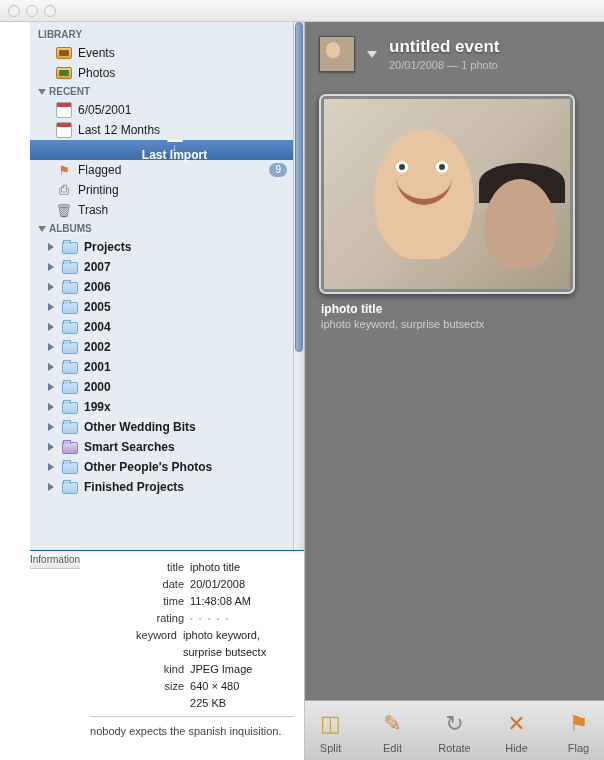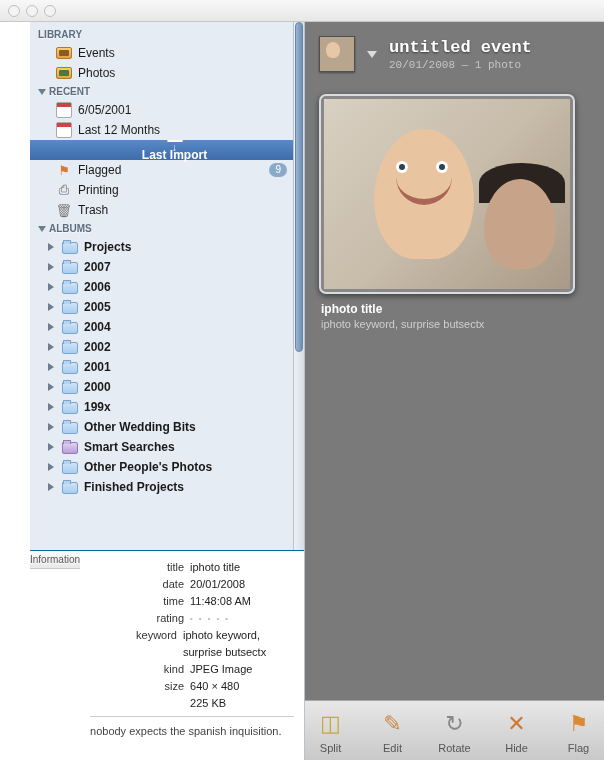--- a/index.html
+++ b/index.html
@@ -177,21 +177,20 @@
   background: #7a7a7a;
   display: flex;
   flex-direction: column;
   position: relative;
 }
 .event-header {
   display: flex;
   align-items: center;
   gap: 12px;
   padding: 14px 14px 6px 14px;
-  font-family: Liberation Mono, monospace;
 }
 .event-thumb {
   width: 36px; height: 36px;
   background: #b7a58e;
   border: 1px solid #4f4f4f;
   box-shadow: 0 1px 2px rgba(0,0,0,0.4);
   position: relative;
 }
 .event-thumb::after{content:"";position:absolute;left:6px;top:5px;width:14px;height:16px;background:#e8c7a6;border-radius:50% 50% 45% 45%;}
 .event-disc {

